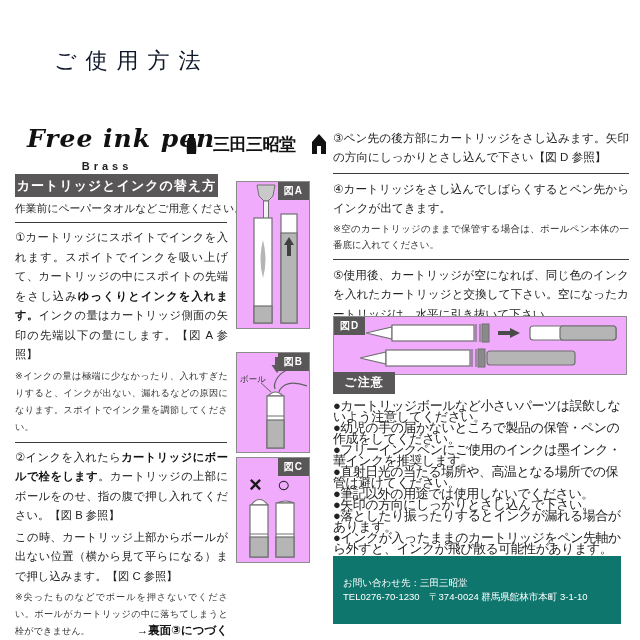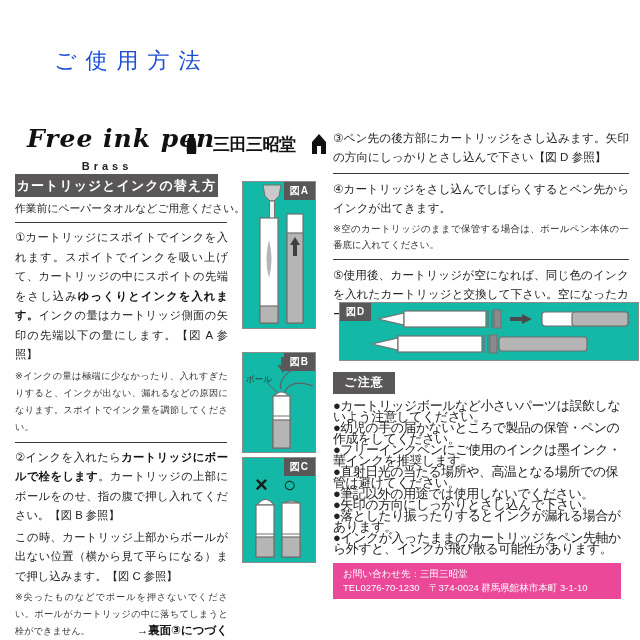--- a/index.html
+++ b/index.html
@@ -1,60 +1,60 @@
 <!DOCTYPE html>
 <html><head>
 <meta charset="utf-8">
 <style>
   html,body{margin:0;padding:0;background:#fff;}
   #page{position:relative;width:640px;height:640px;background:#ffffff;overflow:hidden;
         font-family:"Liberation Sans","DejaVu Sans",sans-serif;color:#222;}
   .title{position:absolute;left:54px;top:46px;font-family:Liberation Sans, sans-serif;
-         font-size:22px;letter-spacing:9px;color:#1d4ed8;}
+         font-size:22px;letter-spacing:9px;color:#0f172a;}
   
   .product-name{position:absolute;left:27px;top:124px;font-family:"DejaVu Serif","Liberation Serif",serif;
                 font-style:italic;font-weight:bold;font-size:25px;color:#111;letter-spacing:1px;}
   .material{position:absolute;left:27px;top:160px;width:160px;text-align:center;
             font-size:11px;font-weight:bold;letter-spacing:4px;color:#222;}
   .logo{position:absolute;left:186px;top:133px;display:flex;align-items:center;gap:16px;}
   .logo-text{font-size:17px;font-weight:800;letter-spacing:-0.5px;color:#111;white-space:nowrap;}
   
   .left-col{position:absolute;left:15px;top:174px;width:213px;}
   .section-heading{background:#595757;color:#fff;font-size:13px;font-weight:bold;text-align:center;
                    width:203px;padding:3px 0 2px;letter-spacing:1px;}
   .intro{margin-top:5px;font-size:10.8px;white-space:nowrap;letter-spacing:0px;color:#222;}
   .divider{border-top:1.2px solid #3c3c3c;margin:6px 0 5px;width:212px;}
   .para{font-size:11.3px;line-height:19.5px;text-align:justify;color:#222;}
   .para b{color:#111;}
   .note{font-size:9.2px;line-height:17px;text-align:justify;color:#333;margin-top:3px;}
   .continue{font-size:11.5px;font-weight:bold;text-align:right;margin-top:-17px;color:#111;}
   
-  .fig{position:absolute;border:1.2px solid #8c8c8c;background:#14b8a6;margin-left:6px;}
+  .fig{position:absolute;border:1.2px solid #8c8c8c;background:#f0abfc;}
   .fig-a{left:236px;top:181px;width:72px;height:146px;}
   .fig-b{left:236px;top:352px;width:72px;height:99px;}
   .fig-c{left:236px;top:457px;width:72px;height:104px;}
-  .fig-d{left:333px;top:302px;width:292px;height:57px;padding-left:6px;}
+  .fig-d{left:333px;top:316px;width:292px;height:57px;}
   .fig-tag{position:absolute;top:0;right:0;background:#595757;color:#fff;font-size:10px;
            font-weight:bold;padding:2px 6px;letter-spacing:1px;}
   .fig-tag-left{right:auto;left:0;}
   .ball-label{position:absolute;left:3px;top:21px;font-size:8.5px;color:#333;}
   .mark-x{position:absolute;left:12px;top:14px;font-size:22px;font-weight:bold;color:#1a1a1a;}
   .mark-o{position:absolute;left:40px;top:14px;font-size:22px;font-weight:bold;color:#1a1a1a;}
   
   .right-col{position:absolute;left:333px;top:128px;width:296px;}
   .para-r{font-size:11.6px;line-height:19.3px;text-align:justify;color:#222;}
   .note-r{font-size:9.5px;line-height:16px;text-align:justify;color:#333;margin-top:4px;}
   .divider-r{border-top:1.2px solid #3c3c3c;margin:6px 0 5px;width:296px;}
   .caution-block{position:absolute;left:333px;top:372px;width:296px;}
   .caution-heading{background:#595757;color:#fff;font-size:12px;font-weight:bold;text-align:center;
                    width:62px;padding:2px 0 3px;letter-spacing:1px;}
   .caution-list{list-style:none;margin:6px 0 0 0;padding:0;font-size:13px;line-height:11px;
                 letter-spacing:-0.5px;color:#222;}
-  .contact-box{margin-top:9px;background:#ec4899;color:#fff;font-size:9.5px;line-height:14px;
-               padding:4px 10px;width:268px;}
+  .contact-box{margin-top:2px;background:#0f766e;color:#fff;font-size:9.5px;line-height:14px;
+               padding:20px 10px;width:268px;}
   svg{display:block;}
 </style>
 </head>
 <body>
 
 <div id="page">
 
   <div class="title">ご使用方法</div>
 
   <div class="product-name">Free ink pen</div>

